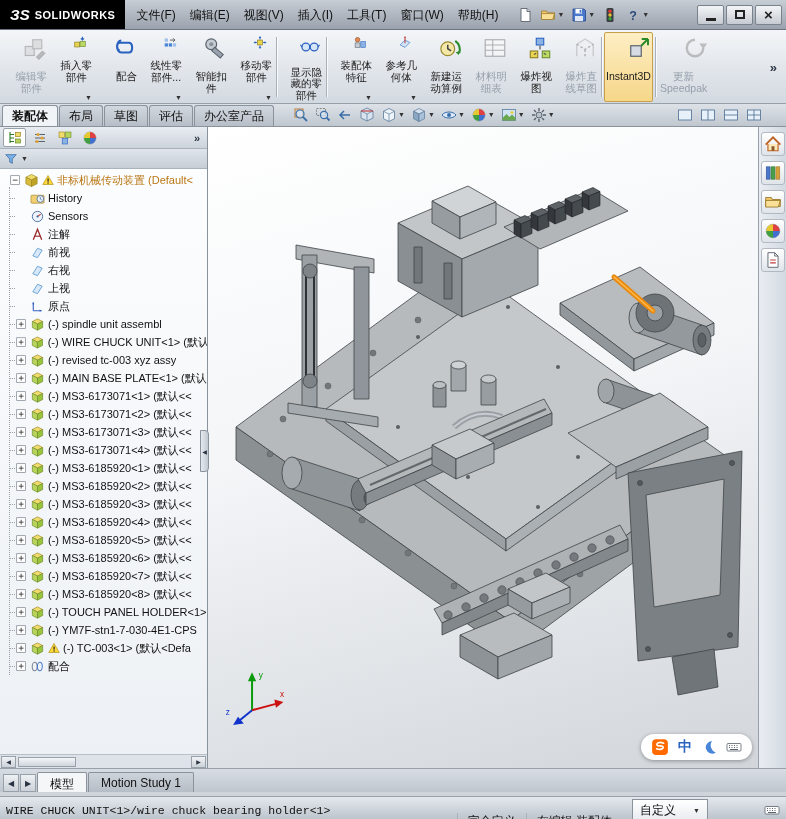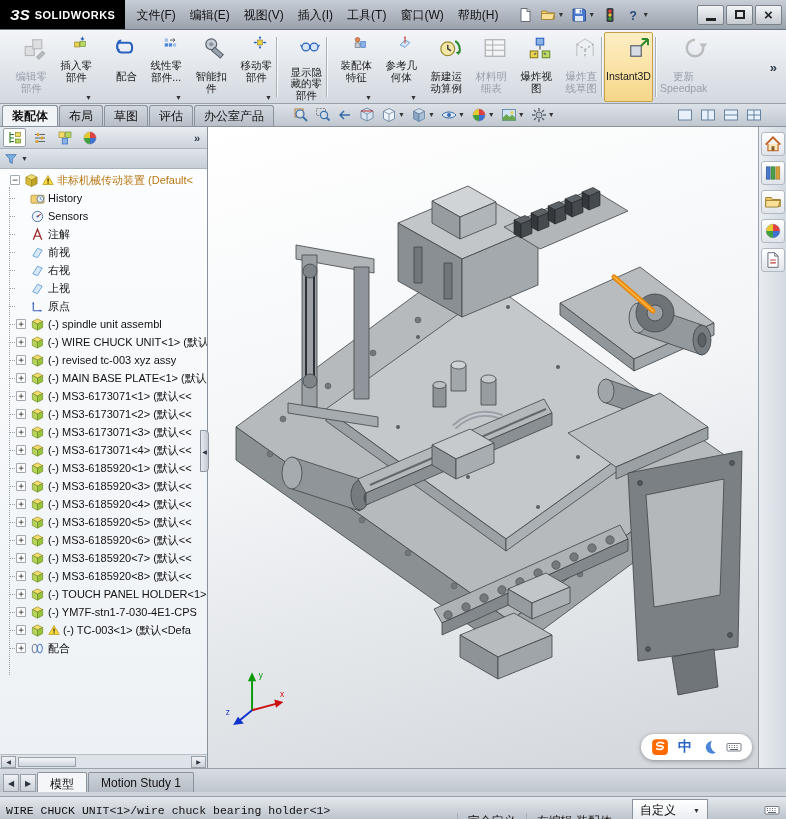--- a/index.html
+++ b/index.html
@@ -639,20 +639,33 @@
             <rect x="1" y="1" width="13" height="13" fill="#fff" stroke="#7a828c"></rect>
             <line x1="4" y1="7.5" x2="11" y2="7.5" stroke="#333" stroke-width="1.2"></line>
             <line x1="7.5" y1="4" x2="7.5" y2="11" stroke="#333" stroke-width="1.2"></line>
           </svg>
           <svg viewBox="0 0 16 16" width="15" height="15">
             <polygon points="8,2 13.5,4.8 8,7.6 2.5,4.8" fill="#f0dc6a" stroke="#9a8420" stroke-width=".7"></polygon>
             <polygon points="2.5,4.8 8,7.6 8,14 2.5,11.2" fill="#b8d45a" stroke="#6a8a2a" stroke-width=".7"></polygon>
             <polygon points="13.5,4.8 8,7.6 8,14 13.5,11.2" fill="#9ac43a" stroke="#6a8a2a" stroke-width=".7"></polygon>
           </svg>
           <span class="lbl">(-) MS3-6185920&lt;1&gt; (默认&lt;&lt;</span>
+        </div>
+        <div class="trow childrow">
+          <svg viewBox="0 0 16 16" width="11" height="11">
+            <rect x="1" y="1" width="13" height="13" fill="#fff" stroke="#7a828c"></rect>
+            <line x1="4" y1="7.5" x2="11" y2="7.5" stroke="#333" stroke-width="1.2"></line>
+            <line x1="7.5" y1="4" x2="7.5" y2="11" stroke="#333" stroke-width="1.2"></line>
+          </svg>
+          <svg viewBox="0 0 16 16" width="15" height="15">
+            <polygon points="8,2 13.5,4.8 8,7.6 2.5,4.8" fill="#f0dc6a" stroke="#9a8420" stroke-width=".7"></polygon>
+            <polygon points="2.5,4.8 8,7.6 8,14 2.5,11.2" fill="#b8d45a" stroke="#6a8a2a" stroke-width=".7"></polygon>
+            <polygon points="13.5,4.8 8,7.6 8,14 13.5,11.2" fill="#9ac43a" stroke="#6a8a2a" stroke-width=".7"></polygon>
+          </svg>
+          <span class="lbl">(-) MS3-6185920&lt;2&gt; (默认&lt;&lt;</span>
         </div>
         <div class="trow childrow">
           <svg viewBox="0 0 16 16" width="11" height="11">
             <rect x="1" y="1" width="13" height="13" fill="#fff" stroke="#7a828c"></rect>
             <line x1="4" y1="7.5" x2="11" y2="7.5" stroke="#333" stroke-width="1.2"></line>
             <line x1="7.5" y1="4" x2="7.5" y2="11" stroke="#333" stroke-width="1.2"></line>
           </svg>
           <svg viewBox="0 0 16 16" width="15" height="15">
             <polygon points="8,2 13.5,4.8 8,7.6 2.5,4.8" fill="#f0dc6a" stroke="#9a8420" stroke-width=".7"></polygon>
             <polygon points="2.5,4.8 8,7.6 8,14 2.5,11.2" fill="#b8d45a" stroke="#6a8a2a" stroke-width=".7"></polygon>

